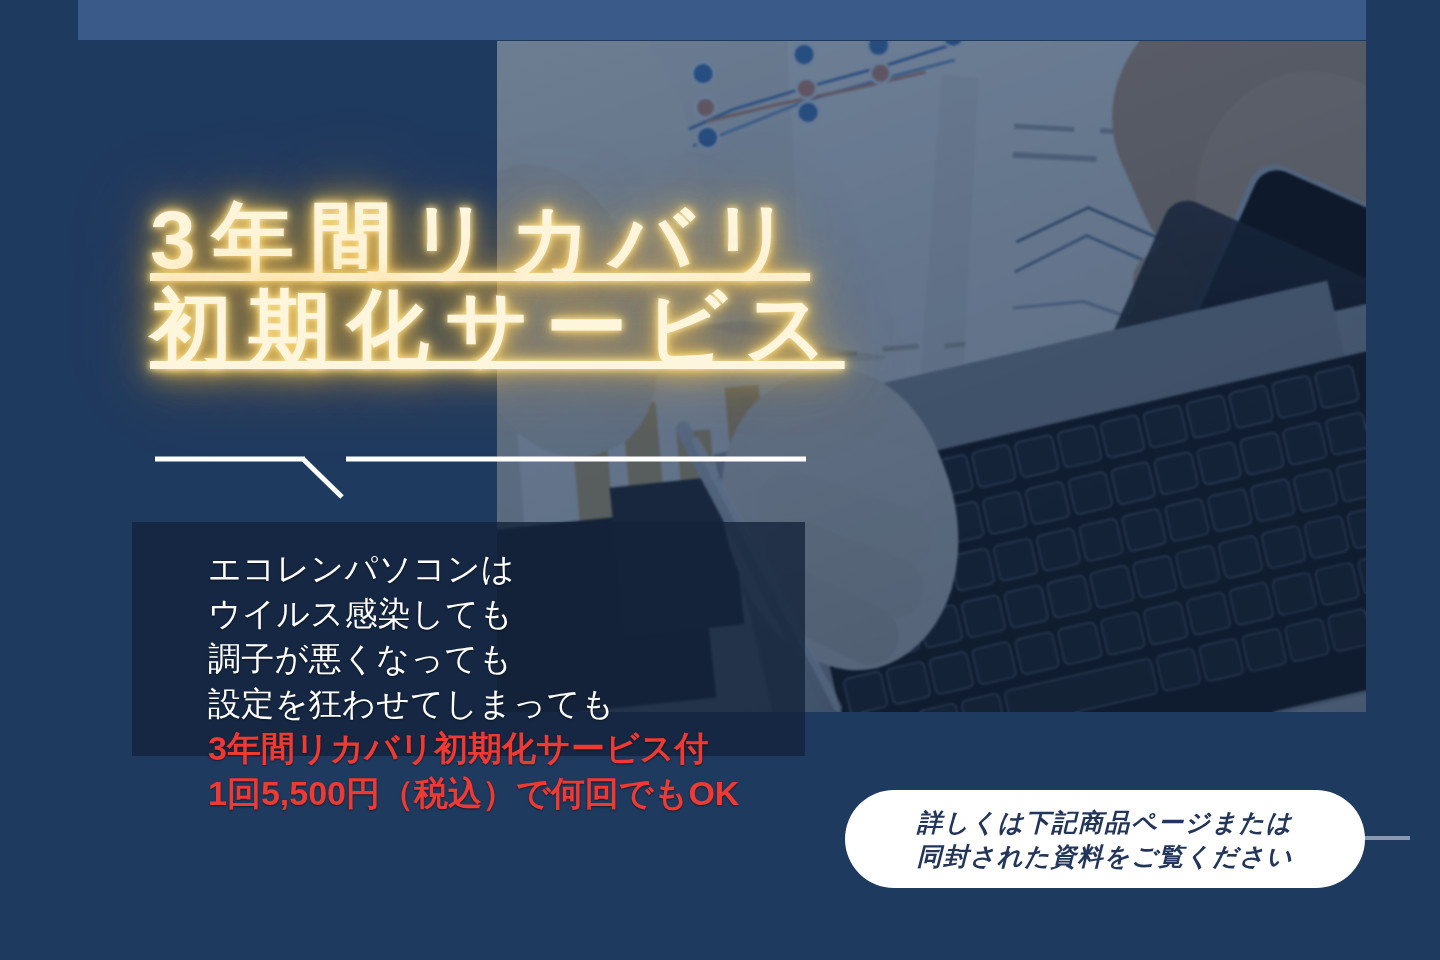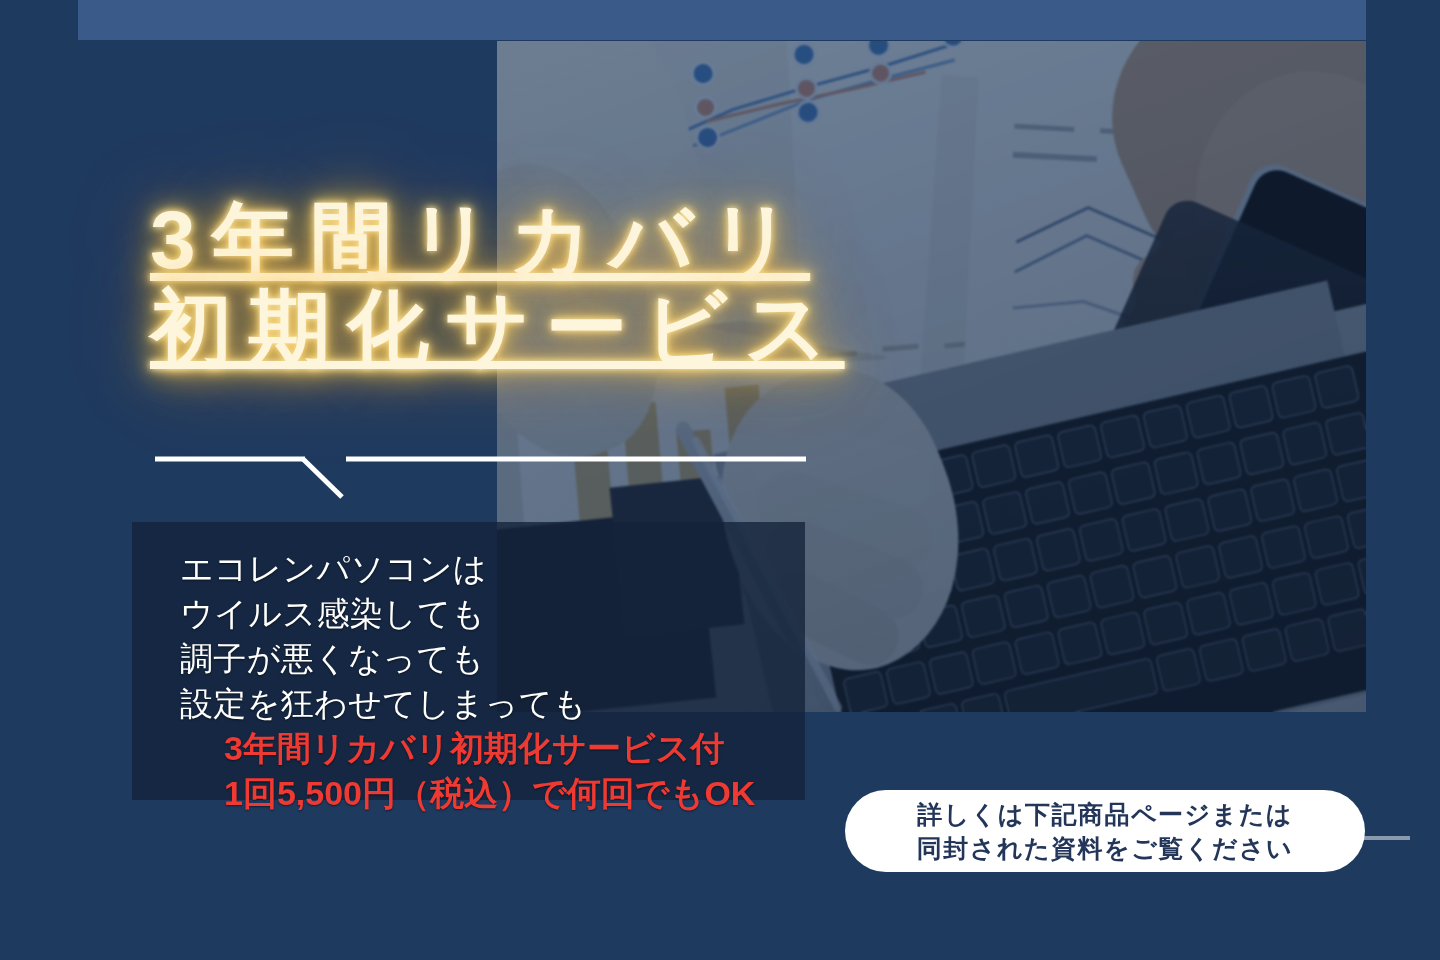--- a/index.html
+++ b/index.html
@@ -70,55 +70,54 @@
     white-space:nowrap;
     text-decoration:underline;
   }
   #headline .hl-line{display:block;}
 
   
   #deco{position:absolute;left:0;top:0;width:1440px;height:960px;z-index:45;pointer-events:none;}
 
   
   #msg-box{
-    position:absolute;left:132px;top:522px;width:673px;height:278px;
+    position:absolute;left:132px;top:522px;width:673px;height:234px;
     background:rgba(19,35,58,.78);
     z-index:50;
     box-sizing:border-box;
-    padding:24px 0 0 48px;
+    padding:24px 0 0 76px;
   }
   .msg-line{
     display:block;
     font-size:33px;
     line-height:45px;
     letter-spacing:.01em;
     font-weight:500;
     color:#ffffff;
     white-space:nowrap;
     text-shadow:0 1px 2px rgba(0,0,0,.55);
   }
   .msg-line.accent{
     color:#ef3a33;
     font-weight:700;
     font-size:34px;
     letter-spacing:0;
     text-shadow:0 1px 2px rgba(0,0,0,.5);
-    margin-left:44px;
   }
 
   
   #cta-line{
     position:absolute;left:1330px;top:836px;width:80px;height:4px;
     background:#8a99ae;z-index:55;
   }
   #cta-pill{
-    position:absolute;left:845px;top:790px;width:520px;height:82px;
+    position:absolute;left:845px;top:790px;width:520px;height:98px;
     background:#ffffff;border-radius:49px;z-index:60;
     display:flex;flex-direction:column;
-    align-items:center;justify-content:center;
+    align-items:center;justify-content:center;font-style:italic;
   }
   .cta-line-txt{
     display:block;
     font-size:25px;
     line-height:34px;
     letter-spacing:.06em;
     font-weight:700;
     color:#23365a;
     white-space:nowrap;
   }

